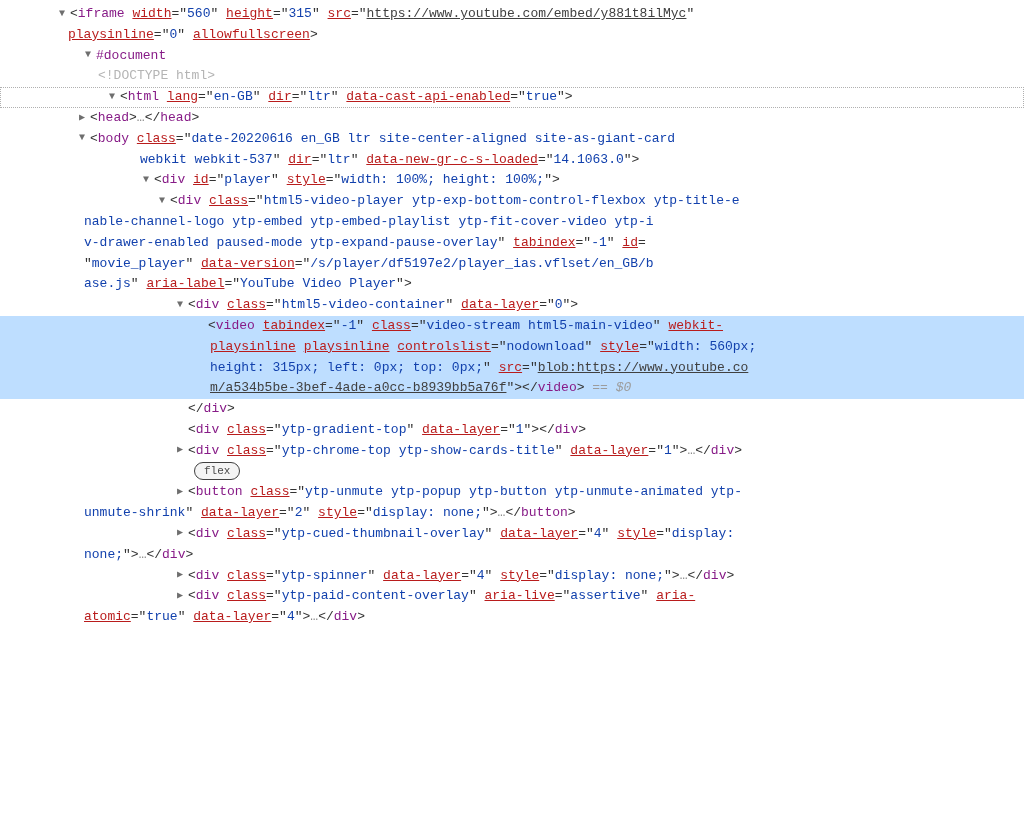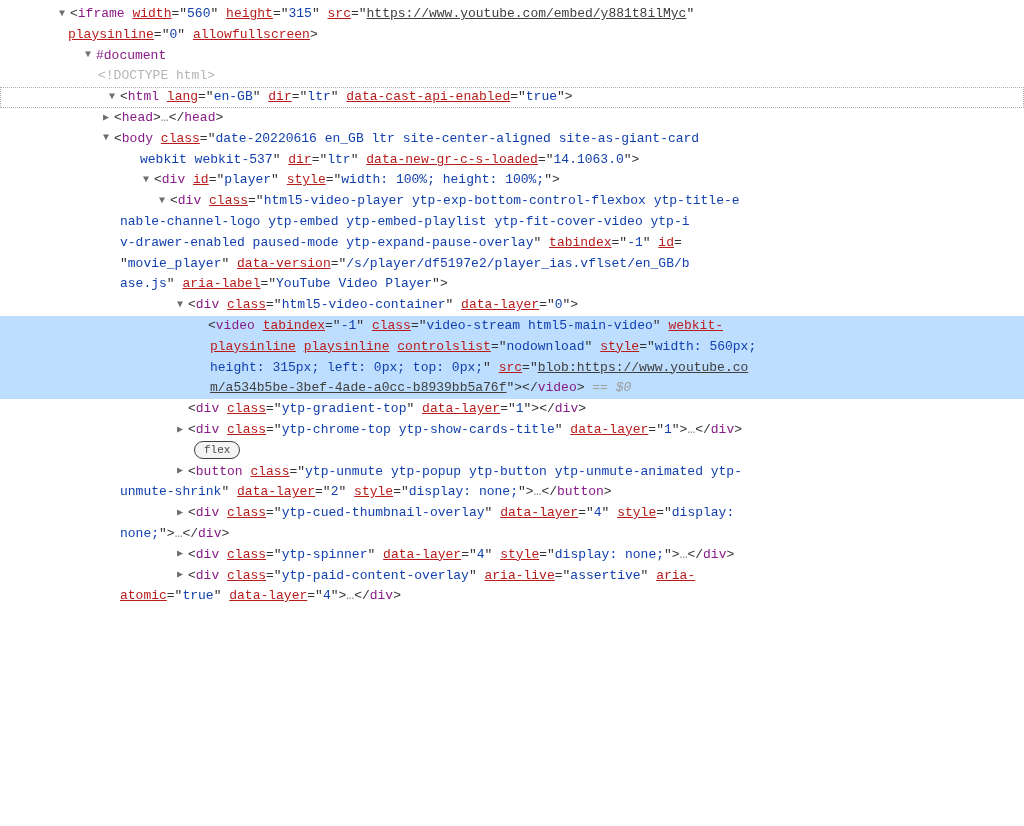--- a/index.html
+++ b/index.html
@@ -56,28 +56,28 @@
   }
   .dotted-outline {
     outline: 1px dotted #b0b0b0;
     outline-offset: -1px;
   }
   .ln { display:block; }
   .lvl0  { padding-left: 56px; }
   .lvl1  { padding-left: 82px; }
   .lvl1b { padding-left: 98px; }
   .lvl2  { padding-left: 106px; }
-  .lvl3  { padding-left: 76px; margin-left: 24px; }
+  .lvl3  { padding-left: 76px; }
   .lvl4  { padding-left: 140px; }
   .lvl5  { padding-left: 156px; }
   .lvl6  { padding-left: 174px; }
   .lvl7  { padding-left: 194px; }
   .lvl7c { padding-left: 210px; }
   .cont-lvl0 { padding-left: 68px; }
-  .cont-lvl5 { padding-left: 120px; }
+  .cont-lvl5 { padding-left: 84px; }
 </style>
 </head>
 <body>
 
 <div class="tree">
 
   <span class="ln lvl0">
     <span class="toggle">▼</span><span class="punc">&lt;</span><span class="tag">iframe</span>
     <span class="attrn">width</span><span class="punc">="</span><span class="attrv">560</span><span class="punc">"</span>
     <span class="attrn">height</span><span class="punc">="</span><span class="attrv">315</span><span class="punc">"</span>
@@ -165,20 +165,23 @@
     </span>
     <span class="ln lvl7c">
       <span class="attrv">height: 315px; left: 0px; top: 0px;</span><span class="punc">"</span>
       <span class="attrn">src</span><span class="punc">="</span><a class="hlink">blob:https://www.youtube.co</a>
     </span>
     <span class="ln lvl7c">
       <a class="hlink">m/a534b5be-3bef-4ade-a0cc-b8939bb5a76f</a><span class="punc">"</span><span class="punc">&gt;</span><span class="punc">&lt;/</span><span class="tag">video</span><span class="punc">&gt;</span><span class="grayital"> == $0</span>
     </span>
   </span>
 
+  <span class="ln lvl6">
+    <span class="no-toggle"></span><span class="punc">&lt;/</span><span class="tag">div</span><span class="punc">&gt;</span>
+  </span>
 
   <span class="ln lvl6">
     <span class="no-toggle"></span><span class="punc">&lt;</span><span class="tag">div</span>
     <span class="attrn">class</span><span class="punc">="</span><span class="attrv">ytp-gradient-top</span><span class="punc">"</span>
     <span class="attrn">data-layer</span><span class="punc">="</span><span class="attrv">1</span><span class="punc">"</span><span class="punc">&gt;</span><span class="punc">&lt;/</span><span class="tag">div</span><span class="punc">&gt;</span>
   </span>
 
   <span class="ln lvl6">
     <span class="toggle">▶</span><span class="punc">&lt;</span><span class="tag">div</span>
     <span class="attrn">class</span><span class="punc">="</span><span class="attrv">ytp-chrome-top ytp-show-cards-title</span><span class="punc">"</span>

